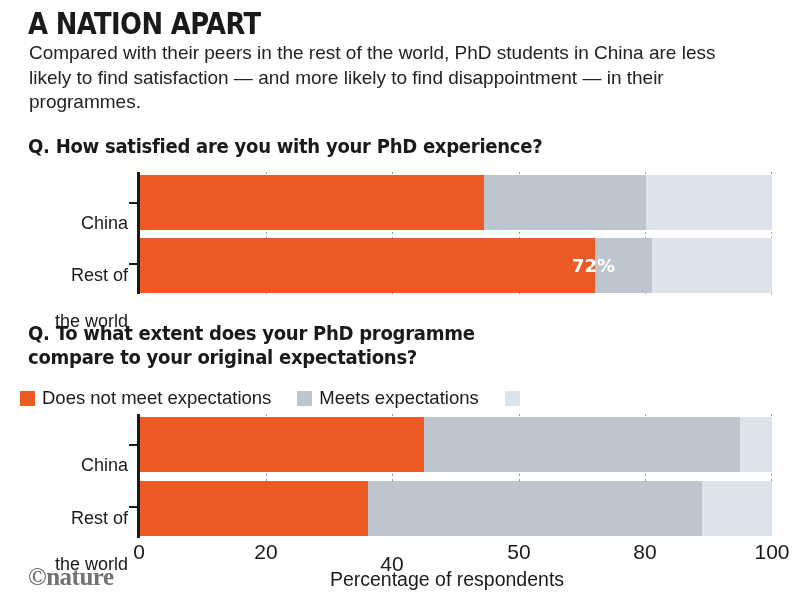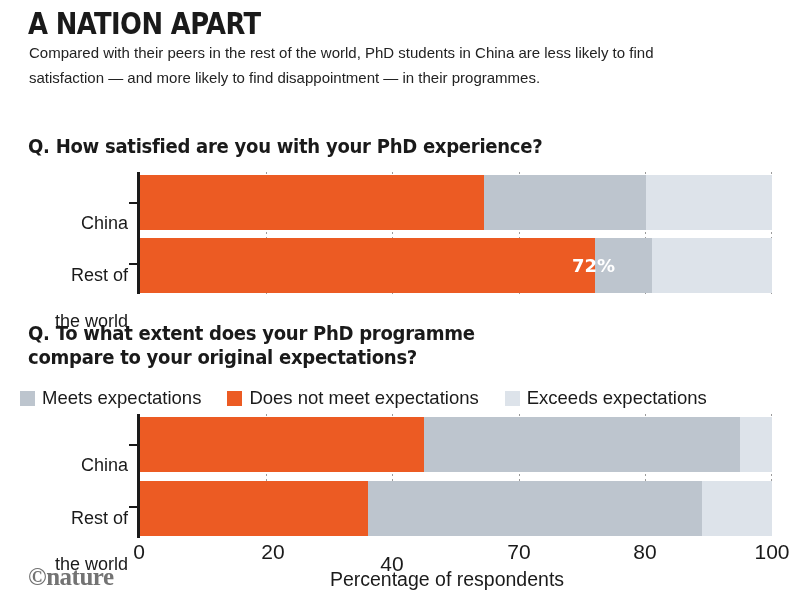--- a/index.html
+++ b/index.html
@@ -18,21 +18,21 @@
     position:absolute;left:28px;top:6px;
     font-size:30px;font-weight:bold;
     letter-spacing:-0.7px;
     font-family:"DejaVu Sans", sans-serif;
     transform:scaleX(0.86);transform-origin:left center;
     color:#1a1a1a;
     white-space:nowrap;
   }
   .hd-sub{
     position:absolute;left:29px;top:41px;width:690px;
-    font-size:15px;line-height:24.5px;
+    font-size:19px;line-height:24.5px;
     color:#232323;
   }
 
   
   .q1{
     position:absolute;left:28px;top:135px;
     font-size:19px;font-weight:bold;
     font-family:"DejaVu Sans", sans-serif;
     letter-spacing:-0.3px;
     transform:scaleX(0.95);transform-origin:left center;
@@ -133,30 +133,29 @@
     <div class="barlabel" style="left:540px;top:255px;margin-left:32px;">72%</div>
   </div>
 
   <div class="q2">
     <div>Q. To what extent does your PhD programme</div>
     <div>compare to your original expectations?</div>
   </div>
 
   <div class="legend">
     <div class="lg-item">
+      <span class="lg-sw" style="background:#EC5B23;"></span>
+      <span>Does not meet expectations</span>
+    </div>
+    <div class="lg-item">
       <span class="lg-sw" style="background:#BDC5CE;"></span>
       <span>Meets expectations</span>
     </div>
-    <div class="lg-item">
-      <span class="lg-sw" style="background:#EC5B23;"></span>
-      <span>Does not meet expectations</span>
-    </div>
     <div class="lg-item" style="margin-right:0;">
       <span class="lg-sw" style="background:#DDE3EA;"></span>
-      <span>Exceeds expectations</span>
     </div>
   </div>
 
   <div class="plot" style="left:0;top:0;width:800px;height:603px;pointer-events:none;">
 
     <div class="ylab" style="left:10px;top:432px;width:118px;">
       <span>China</span>
     </div>
     <div class="ylab" style="left:10px;top:484px;width:118px;line-height:23px;">
       <div>Rest of</div>
@@ -179,23 +178,23 @@
       <div class="seg" style="width:5%;background:#DDE3EA;"></div>
     </div>
 
     <div class="bar" style="left:140px;top:481px;width:632px;height:55px;">
       <div class="seg" style="width:36%;background:#EC5B23;"></div>
       <div class="seg" style="width:53%;background:#BDC5CE;"></div>
       <div class="seg" style="width:11%;background:#DDE3EA;"></div>
     </div>
 
     <div class="xticklab" style="left:119px;top:540px;width:40px;">0</div>
-    <div class="xticklab" style="left:253px;top:540px;width:40px;">20</div>
+    <div class="xticklab" style="left:246px;top:540px;width:40px;">20</div>
     <div class="xticklab" style="left:372px;top:552px;width:40px;">40</div>
-    <div class="xticklab" style="left:499px;top:540px;width:40px;">70</div>
+    <div class="xticklab" style="left:499px;top:540px;width:40px;">50</div>
     <div class="xticklab" style="left:625px;top:540px;width:40px;">80</div>
     <div class="xticklab" style="left:746px;top:540px;width:52px;">100</div>
 
     <div class="xaxis-title" style="left:0;top:568px;padding-left:47px;">Percentage of respondents</div>
   </div>
 
   <div class="nature">©nature</div>
 
 </div>
 

